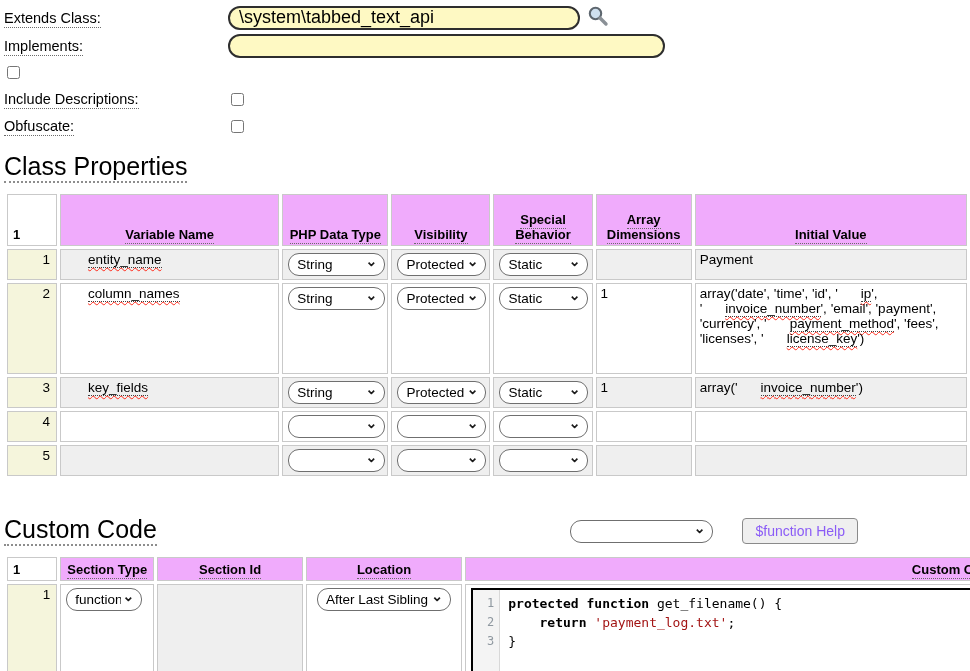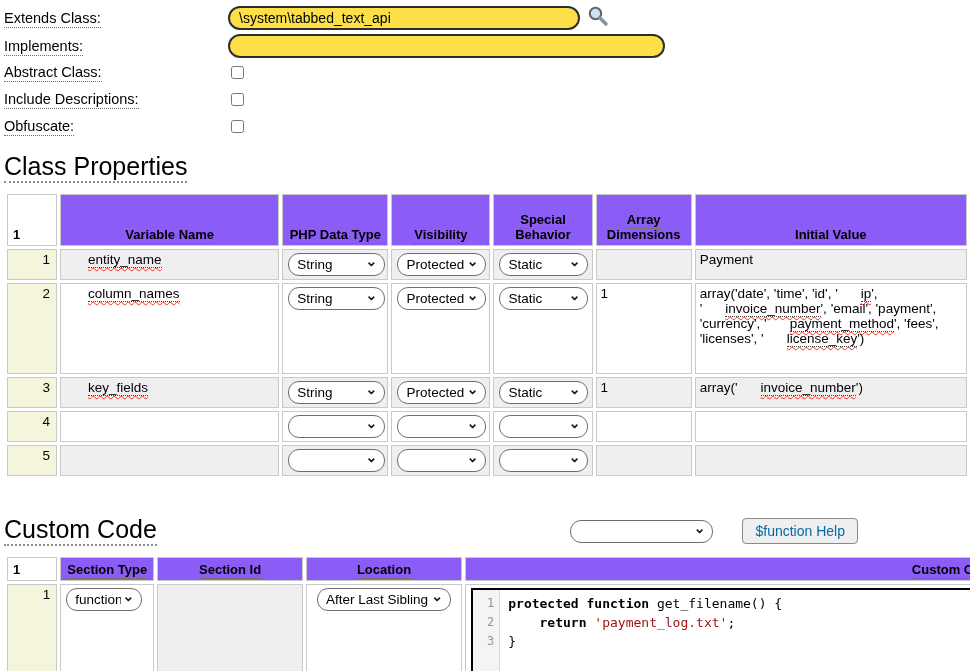--- a/index.html
+++ b/index.html
@@ -10,35 +10,35 @@
     font-family:"Liberation Sans", sans-serif;
     padding:6px 0 0 4px;
   }
   
   .frow { display:flex; align-items:center; height:23px; margin-bottom:5px; }
   .frow.cb { height:20px; margin-bottom:7px; }
   .flabel { width:224px; font-size:14.5px; }
   .dotted { border-bottom:1px dotted #6b6b6b; padding-bottom:1px; }
   .ti {
     height:24px; border:2px solid #2e2e2e; border-radius:12px;
-    padding:0 9px; font-size:14px; font-family:inherit; background:#fde047;
+    padding:0 9px; font-size:18px; font-family:inherit; background:#fef9c3;
   }
   .ti.extends { width:352px; }
   .ti.implements { width:437px; }
   .mag { margin-left:7px; display:inline-block; vertical-align:middle; }
   input[type="checkbox"] { width:13px; height:13px; margin:0 0 0 3px; }
 
   
   h2 { font-size:25px; margin:16px 0 10px 0; font-weight:normal; letter-spacing:0; }
   h2 .hline { border-bottom:2px dotted #8d8d8d; padding-bottom:1px; }
 
   
   table { border-collapse:separate; border-spacing:3px; table-layout:fixed; }
   th, td { border:1px solid #c9c9c9; font-size:13.5px; padding:2px 4px; }
-  th { background:#8b5cf6; vertical-align:bottom; font-weight:bold; font-size:13px; padding:3px 5px; }
+  th { background:#f0abfc; vertical-align:bottom; font-weight:bold; font-size:13px; padding:3px 5px; }
   th.corner { background:#fff; text-align:left; }
   td.numcell { background:#f5f5dc; text-align:right; vertical-align:top; padding-right:6px; }
   td { vertical-align:top; }
   .bg-g { background:#efefef; }
   .bg-w { background:#ffffff; }
   .ta-c { text-align:center; }
   .ta-l { text-align:center; }
   #props-table { width:966px; }
   #props-table th { height:52px; }
   .r-std td { height:28px; }
@@ -68,21 +68,21 @@
   .sel.w-vis   { width:89px; }
   .sel.w-beh   { width:89px; }
   .sel.w-func  { width:76px; }
   .sel.w-loc   { width:134px; }
   .sel.w-cc    { width:143px; }
 
   
   .cc-bar { display:flex; align-items:flex-end; margin:36px 0 10px 0; }
   .cc-controls { margin-left:auto; margin-right:112px; display:flex; align-items:center; gap:28px; }
   button.help {
-    font-family:inherit; font-size:14px; color:#0369a1;
+    font-family:inherit; font-size:14px; color:#8b5cf6;
     padding:4px 12px; background:#efefef; border:1px solid #8a8a8a; border-radius:4px;
   }
 
   
   #cc-wrap { width:966px; overflow:hidden; }
   #cc-table { width:1442px; }
   #cc-table th { height:24px; }
   .cc-row td { height:96px; }
 
   
@@ -114,21 +114,20 @@
         <circle cx="8.5" cy="8.5" r="5.7" fill="#cfe0ef" stroke="#5d666e" stroke-width="2.1"></circle>
         <line x1="13" y1="13" x2="19" y2="19" stroke="#8a9096" stroke-width="3.4" stroke-linecap="round"></line>
       </svg>
     </span>
   </div>
   <div class="frow">
     <span class="flabel"><span class="dotted">Implements:</span></span>
     <input class="ti implements" type="text" value="" style="">
   </div>
   <div class="frow cb">
-    <span class="flabel"><span class="dotted">Abstract Class:</span></span>
     <input type="checkbox" style="">
   </div>
   <div class="frow cb">
     <span class="flabel"><span class="dotted">Include Descriptions:</span></span>
     <input type="checkbox" style="">
   </div>
   <div class="frow cb">
     <span class="flabel"><span class="dotted">Obfuscate:</span></span>
     <input type="checkbox" style="">
   </div>

